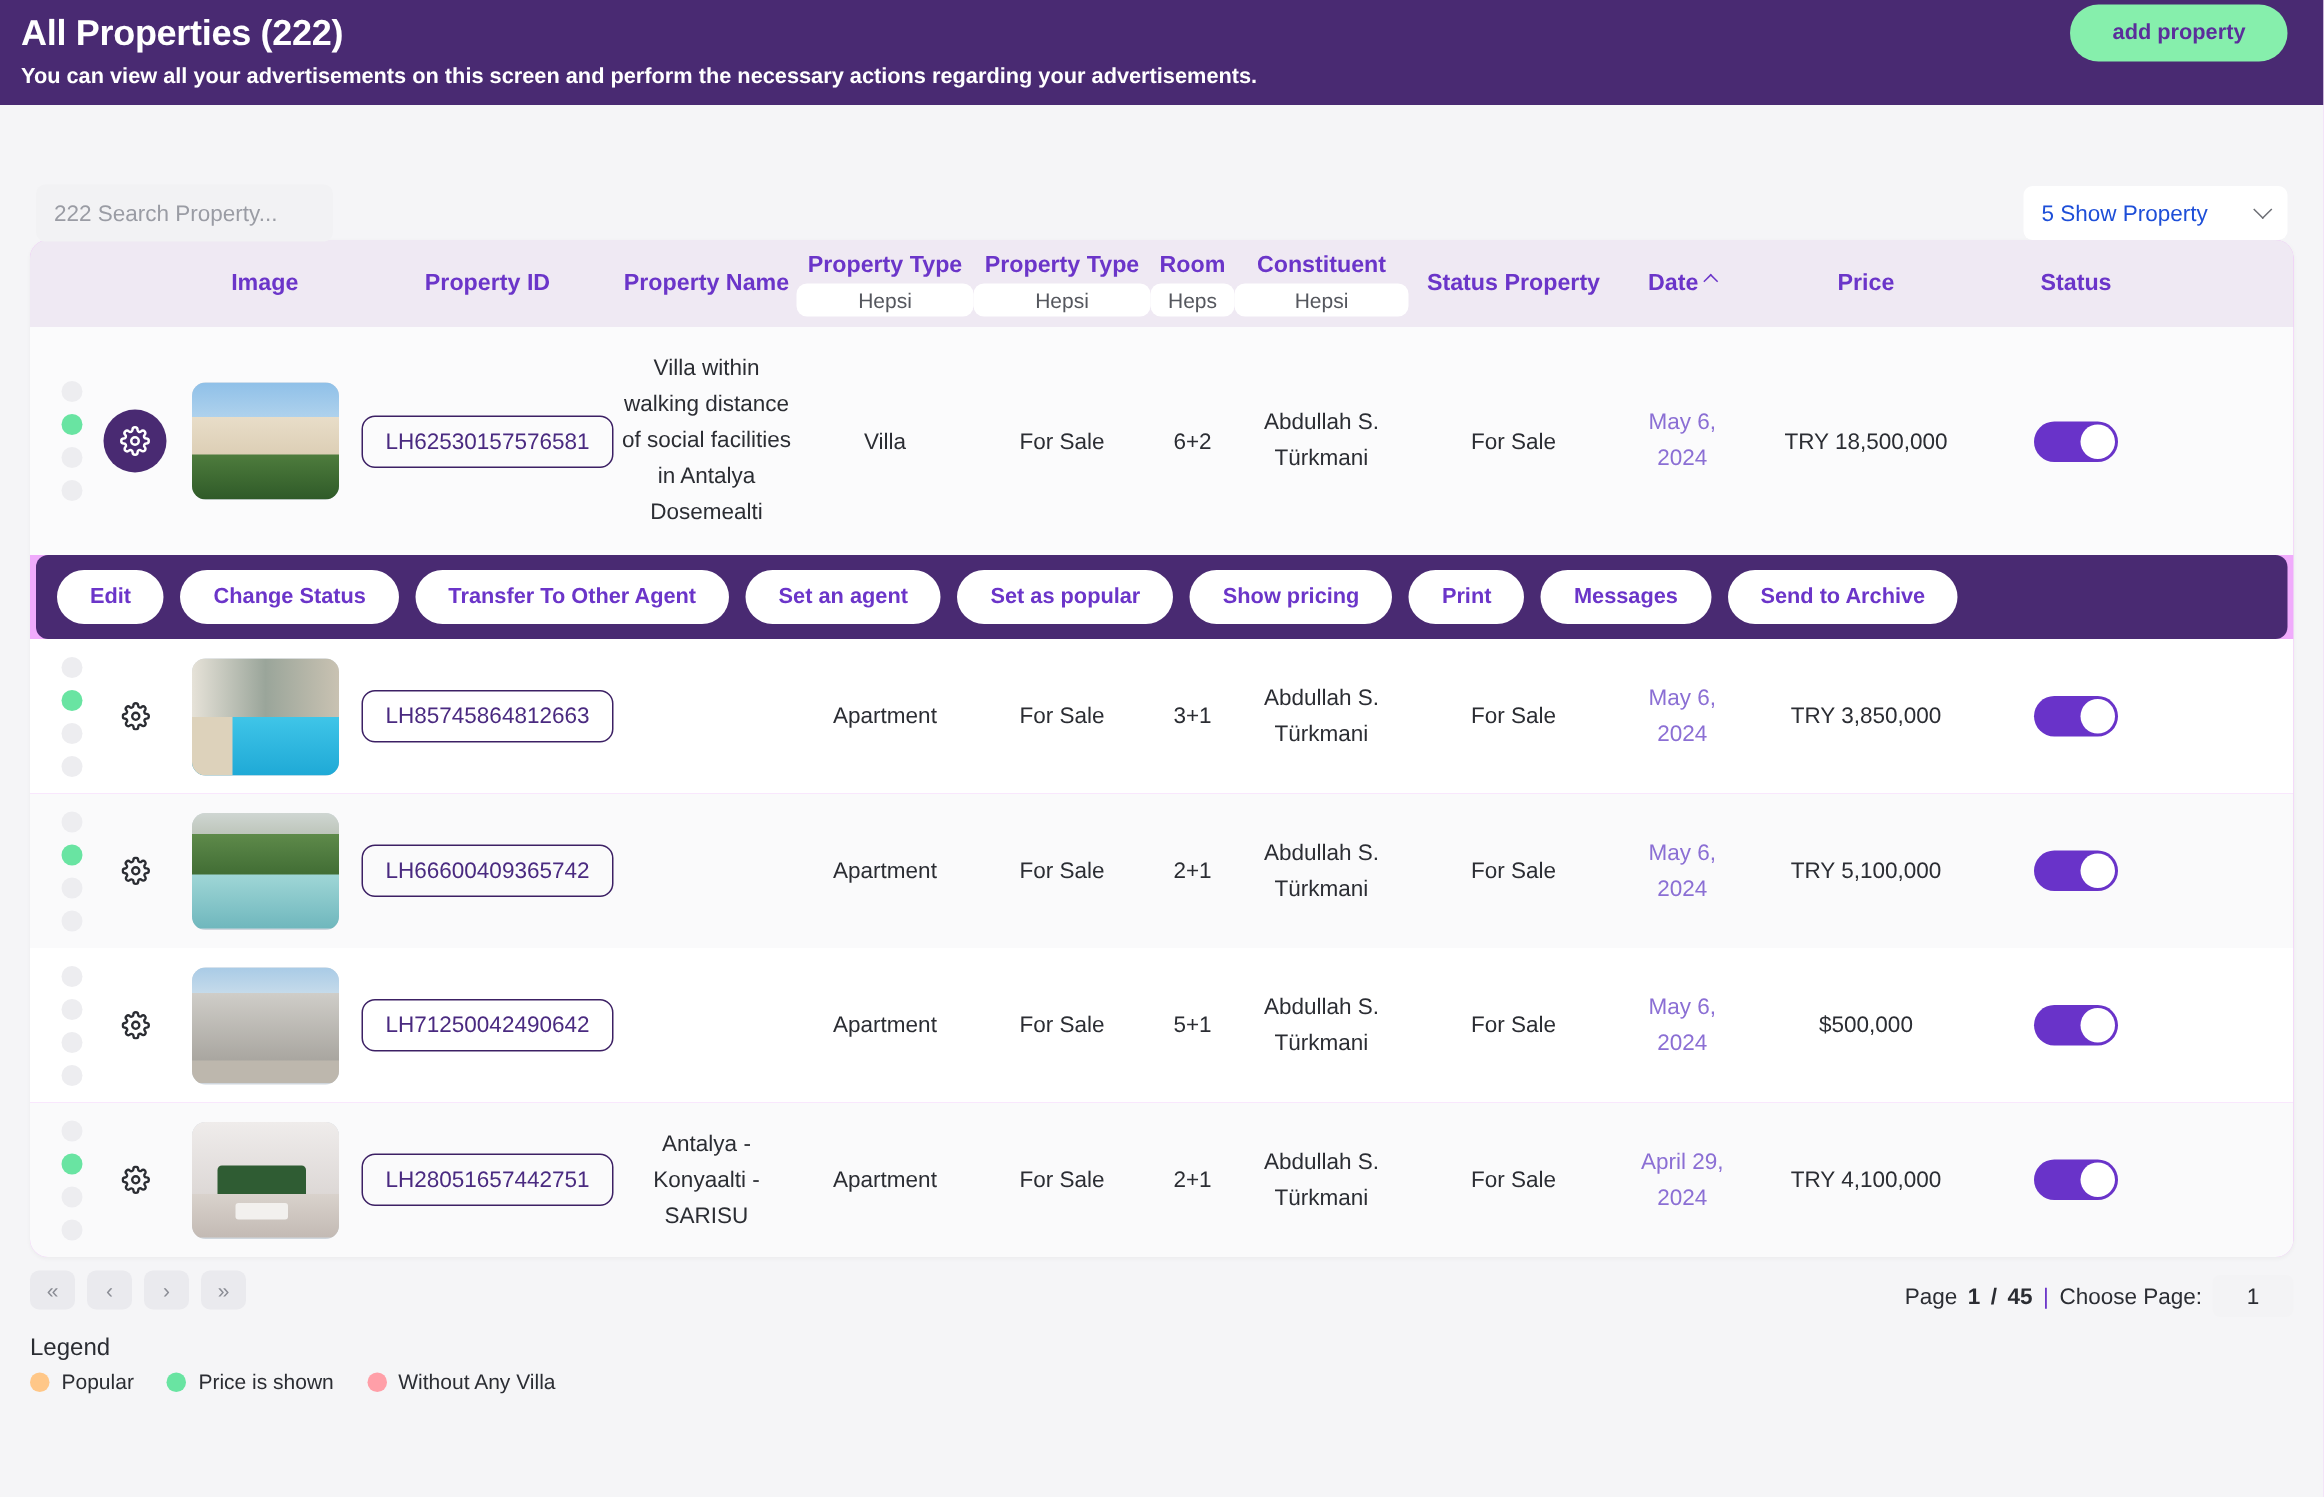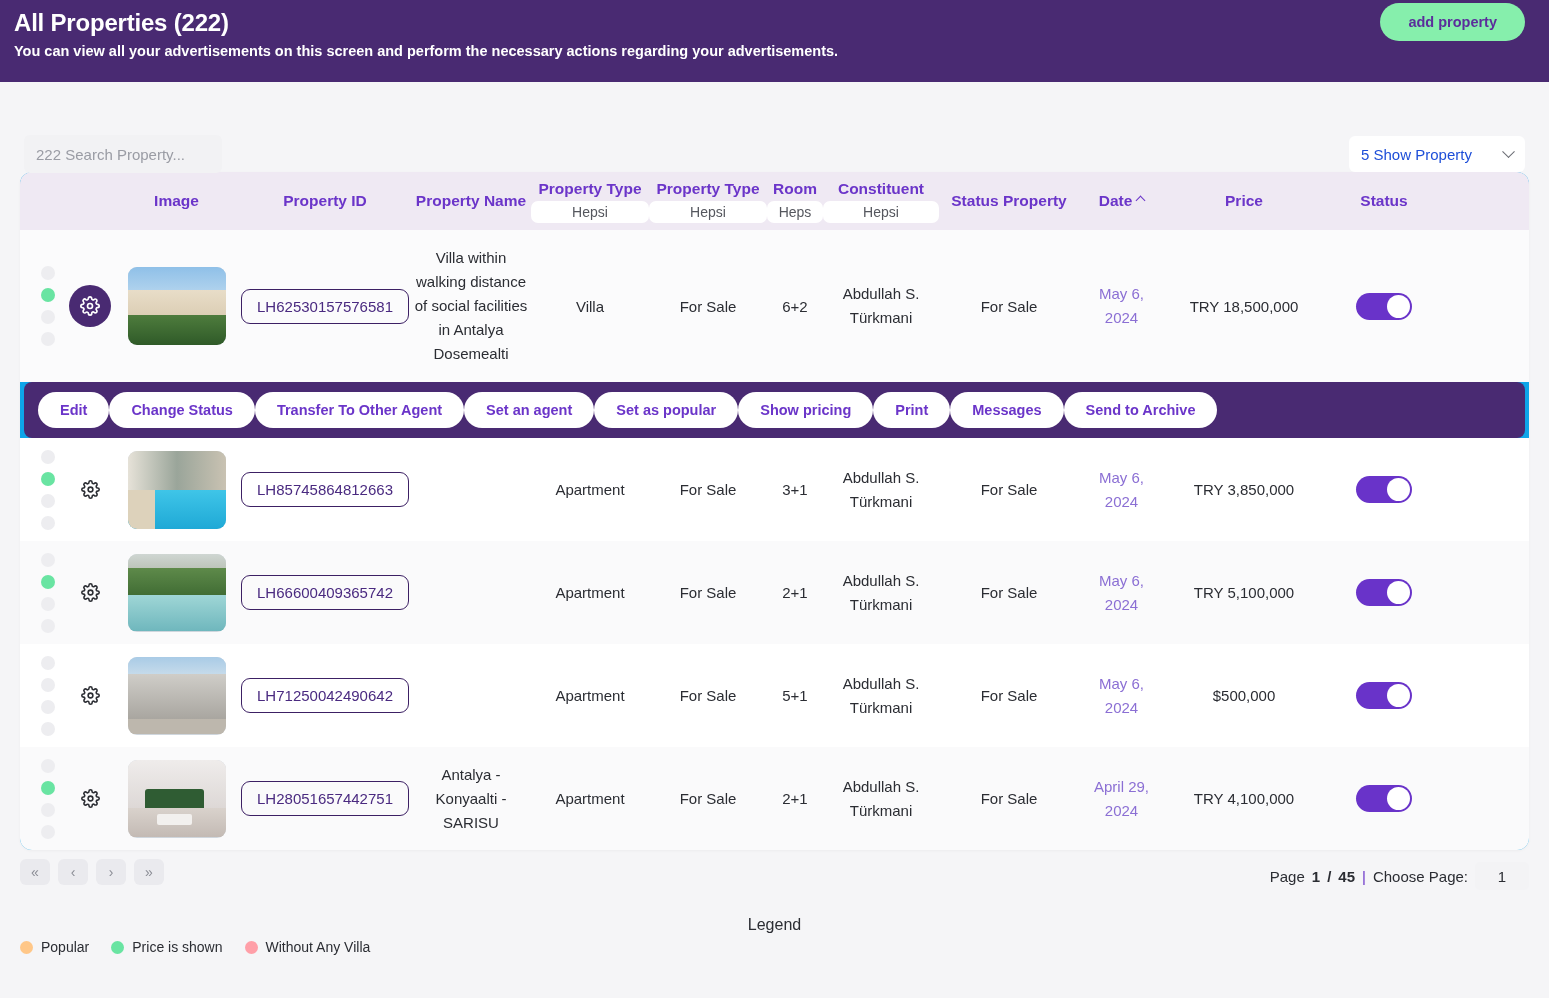--- a/index.html
+++ b/index.html
@@ -6,21 +6,21 @@
   html, body {
     width: 1549px; height: 998px;
     background: #f5f5f7;
     font-family: "Liberation Sans", sans-serif;
     overflow: hidden;
   }
 
   
   .page-header {
     background: #492a72;
-    height: 82px;
+    height: 70px;
     padding: 8px 22px 0 8px;
     position: relative;
     color: #ffffff;
   }
   .page-title {
     font-size: 24px;
     font-weight: 700;
     letter-spacing: -0.2px;
     line-height: 30px;
     padding-left: 6px;
@@ -83,21 +83,21 @@
   .chevron-down {
     width: 9px; height: 9px;
     border-right: 1.6px solid #6b6d74;
     border-bottom: 1.6px solid #6b6d74;
     transform: rotate(45deg) translate(-2px,-2px);
   }
 
   
   .table-card {
     margin: 0 20px;
-    background: #0ea5e9;
+    background: #f0abfc;
     border-radius: 12px;
     overflow: hidden;
     box-shadow: 0 1px 3px rgba(0,0,0,0.04);
   }
 
   .thead {
     background: #efe9f3;
     display: flex;
     align-items: center;
     height: 58px;
@@ -231,20 +231,21 @@
     width: 23px; height: 23px;
     border-radius: 50%;
     background: #ffffff;
   }
 
   
   .action-bar {
     background: #492a72;
     display: flex;
     align-items: center;
+    gap: 11px;
     padding: 10px 14px;
     border-radius: 8px;
     margin: 0 4px;
   }
   .action-btn {
     background: #ffffff;
     color: #6b35c9;
     border: none;
     border-radius: 20px;
     font-size: 14.5px;
@@ -292,22 +293,21 @@
     width: 54px; height: 28px;
     background: #f3f3f5;
     border: none; border-radius: 5px;
     text-align: center;
     font-size: 15px;
     font-family: inherit;
     color: #2b2d33;
   }
 
   .legend {
-    margin: 20px 20px 0 20px;
-    text-align: center;
+    margin: 6px 20px 0 20px;
   }
   .legend-title {
     font-size: 16px;
     color: #2b2d33;
     margin-bottom: 5px;
   }
   .legend-items { display: flex; gap: 22px; align-items: center; }
   .legend-item { display: flex; align-items: center; gap: 8px; font-size: 14px; color: #2b2d33; }
   .legend-dot { width: 13px; height: 13px; border-radius: 50%; }
 </style>

